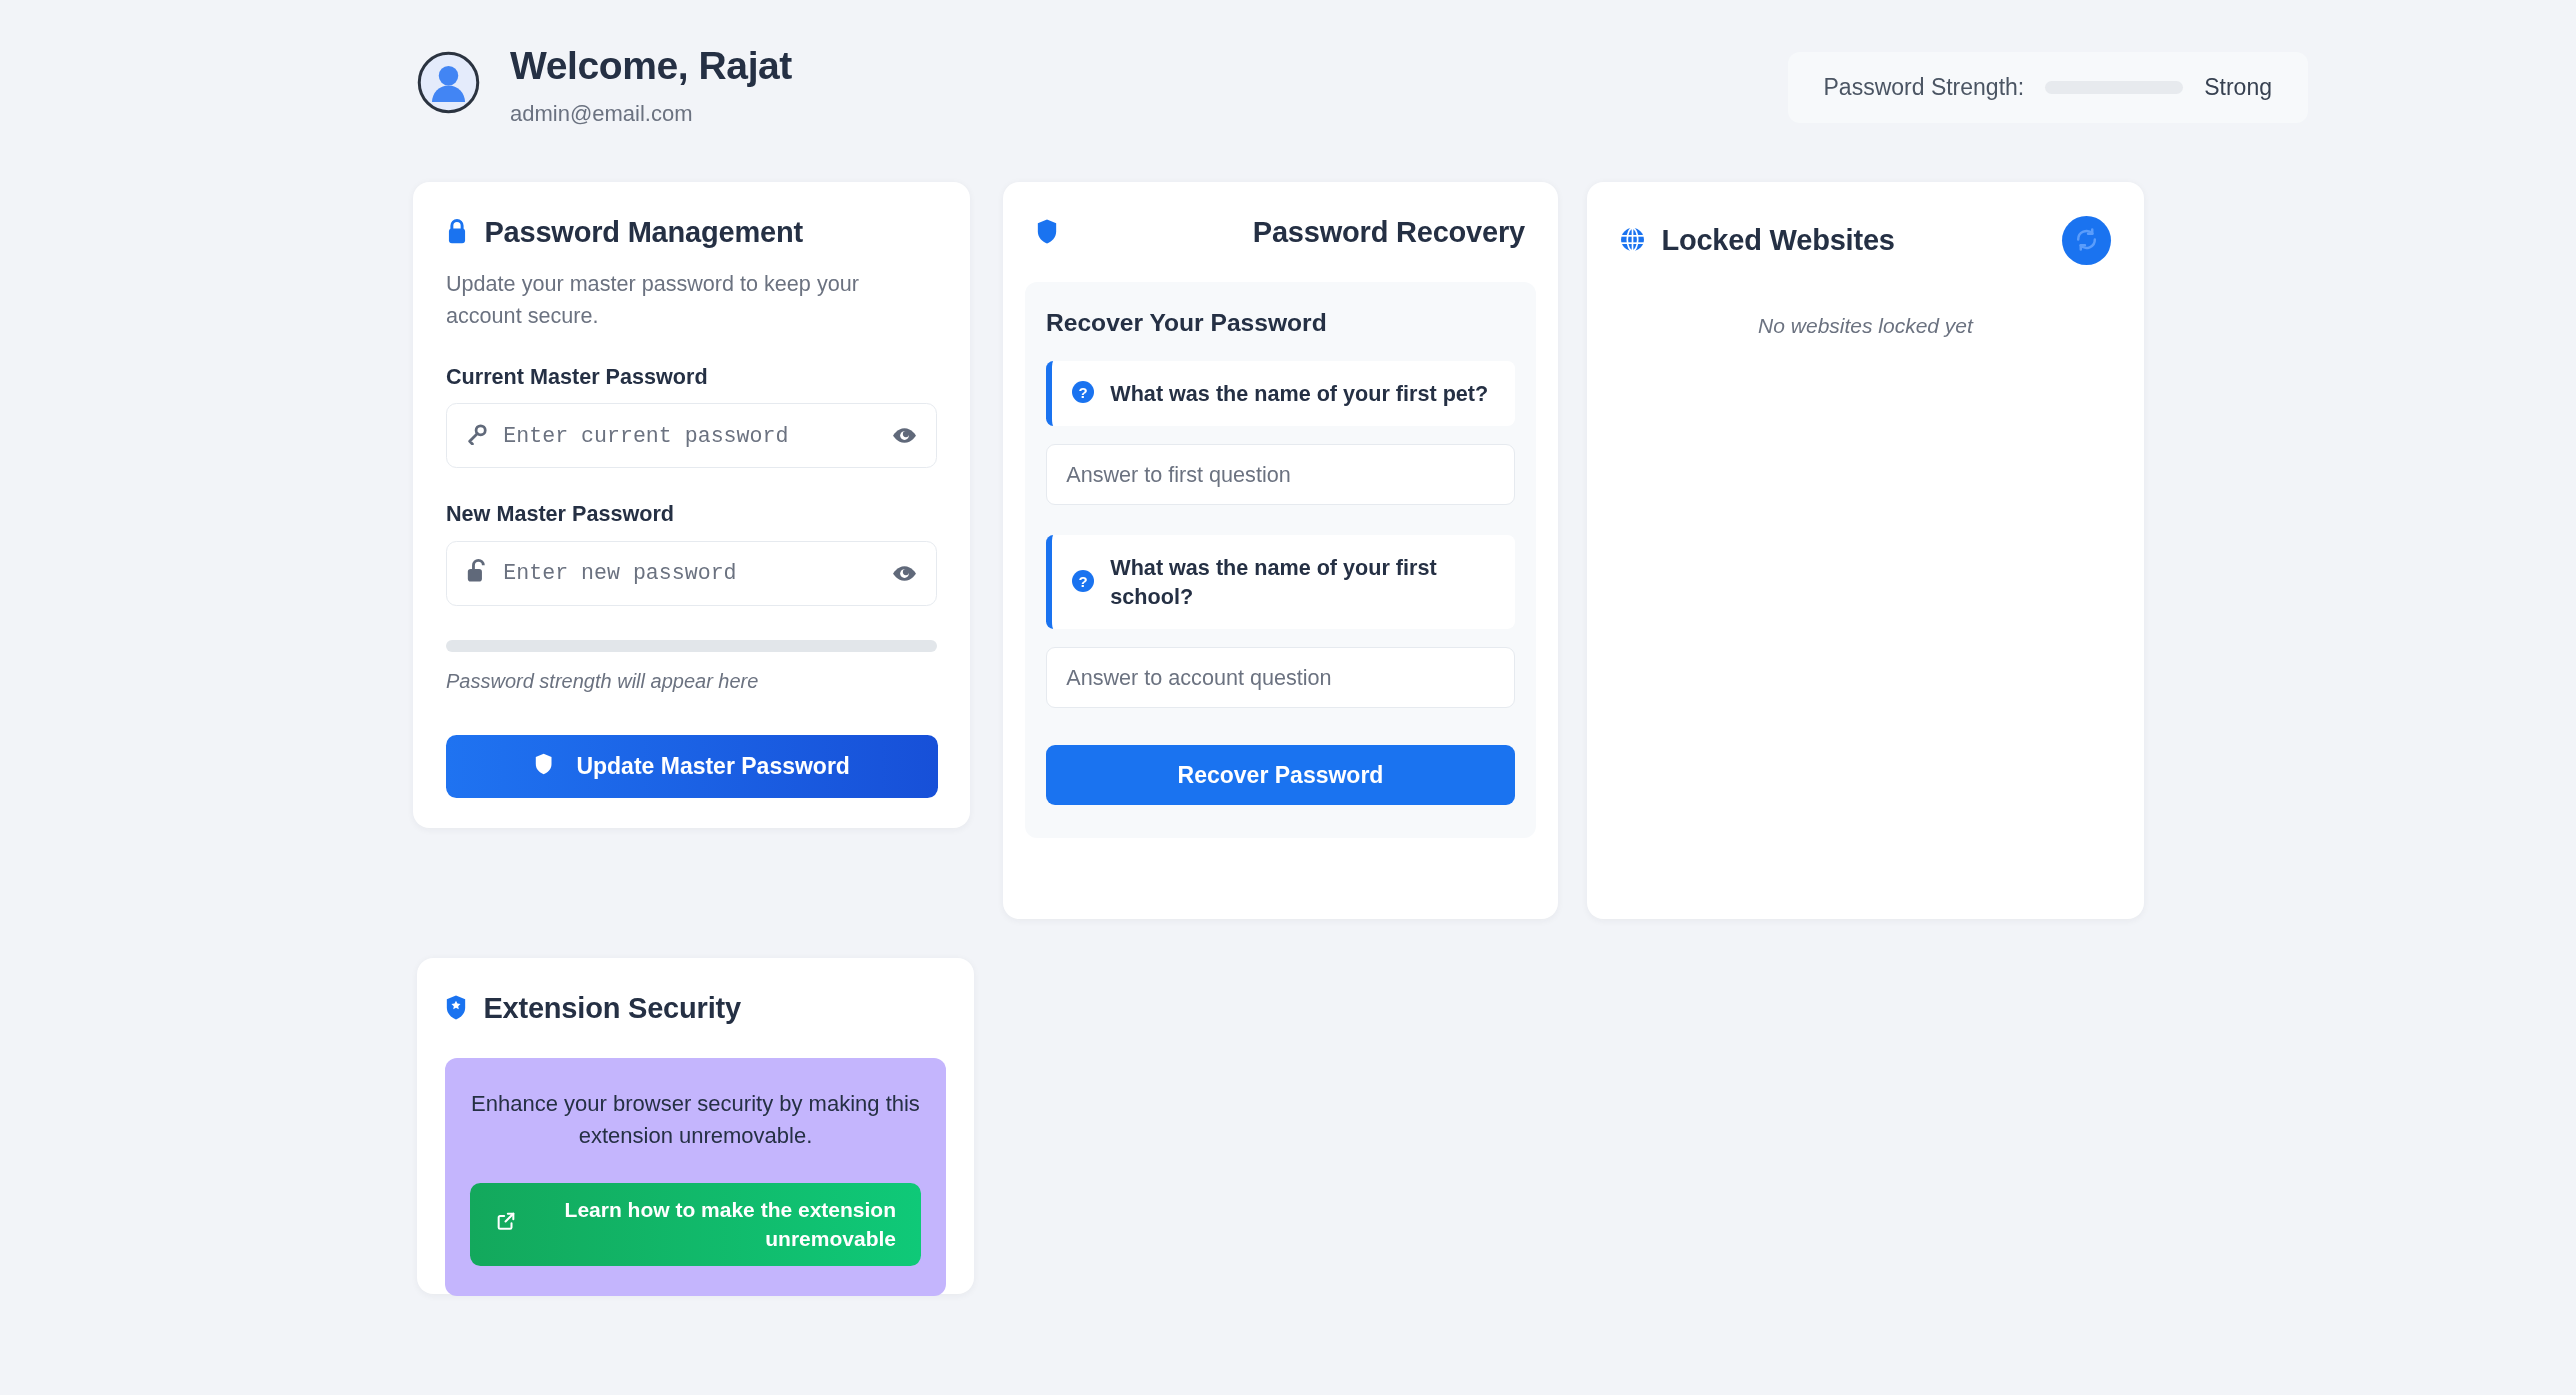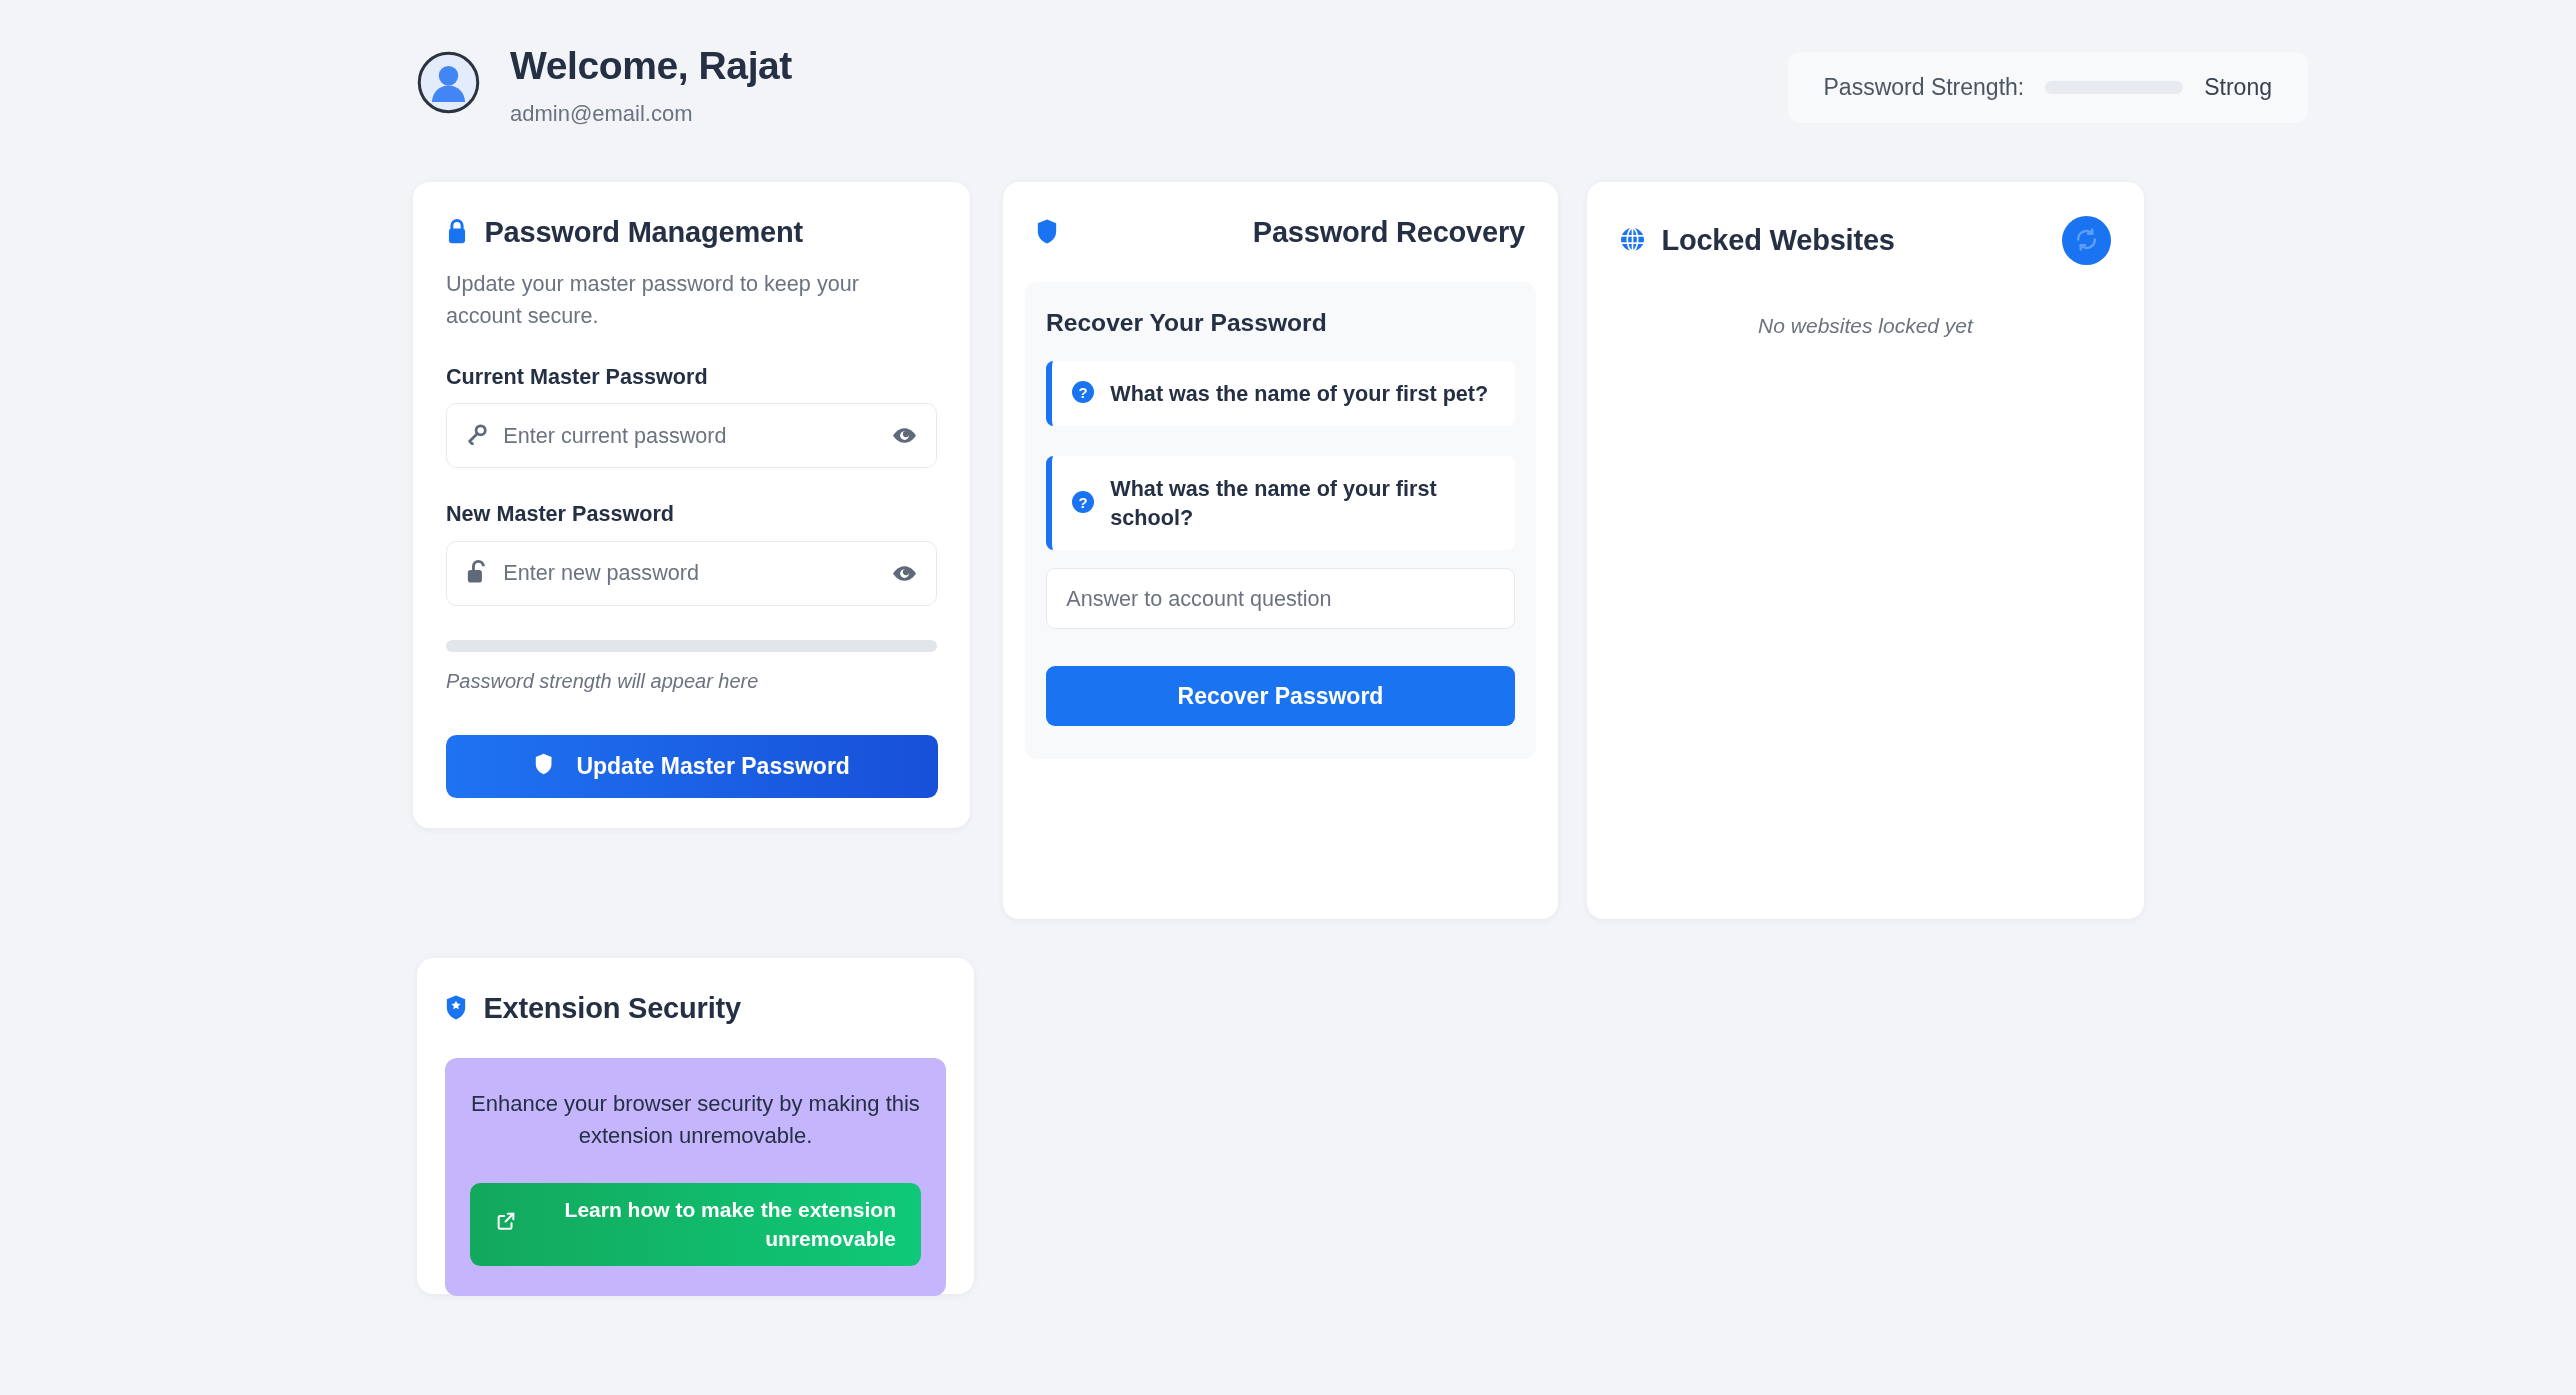--- a/index.html
+++ b/index.html
@@ -57,21 +57,21 @@
   }
 
   
   .field-label {
     font-size: 21.6px; font-weight: bold; color: #253044;
     padding: 0 33px; margin-top: 33px;
   }
   .input-wrap {
     margin: 13.4px 33px 0 33px; height: 65px;
     border: 1.5px solid #e6eaef; border-radius: 10.4px; background: #fff;
-    display: flex; align-items: center; padding: 0 19.3px; gap: 15px;
+    display: flex; align-items: center; padding: 0 19.3px; gap: 15px; font-family: Liberation Mono, monospace;
   }
   .input-wrap .ph { flex: 1; font-size: 21.6px; color: #6b7280; }
   .eye-btn { display: flex; align-items: center; cursor: pointer; }
 
   .pm-strength-track {
     margin: 34px 33px 0 33px; height: 12.6px;
     border-radius: 7.4px; background: #e2e6ea;
   }
   .pm-strength-hint {
     margin: 18px 33px 0 33px; font-size: 20px;
@@ -244,20 +244,23 @@
 
       <div class="question">
         <span class="q-icon">
           <svg width="24" height="24" viewBox="0 0 24 24">
             <circle cx="12" cy="12" r="11" fill="#1a73f0"></circle>
             <text x="12" y="17.5" font-size="15" font-weight="bold" fill="#fff" text-anchor="middle" font-family="Liberation Sans, sans-serif">?</text>
           </svg>
         </span>
         <span class="q-text">What was the name of your first pet?</span>
       </div>
+      <div class="answer-input">
+        <span class="ph">Answer to first question</span>
+      </div>
 
       <div class="question" style="margin-top:30px;">
         <span class="q-icon">
           <svg width="24" height="24" viewBox="0 0 24 24">
             <circle cx="12" cy="12" r="11" fill="#1a73f0"></circle>
             <text x="12" y="17.5" font-size="15" font-weight="bold" fill="#fff" text-anchor="middle" font-family="Liberation Sans, sans-serif">?</text>
           </svg>
         </span>
         <span class="q-text">What was the name of your first school?</span>
       </div>

